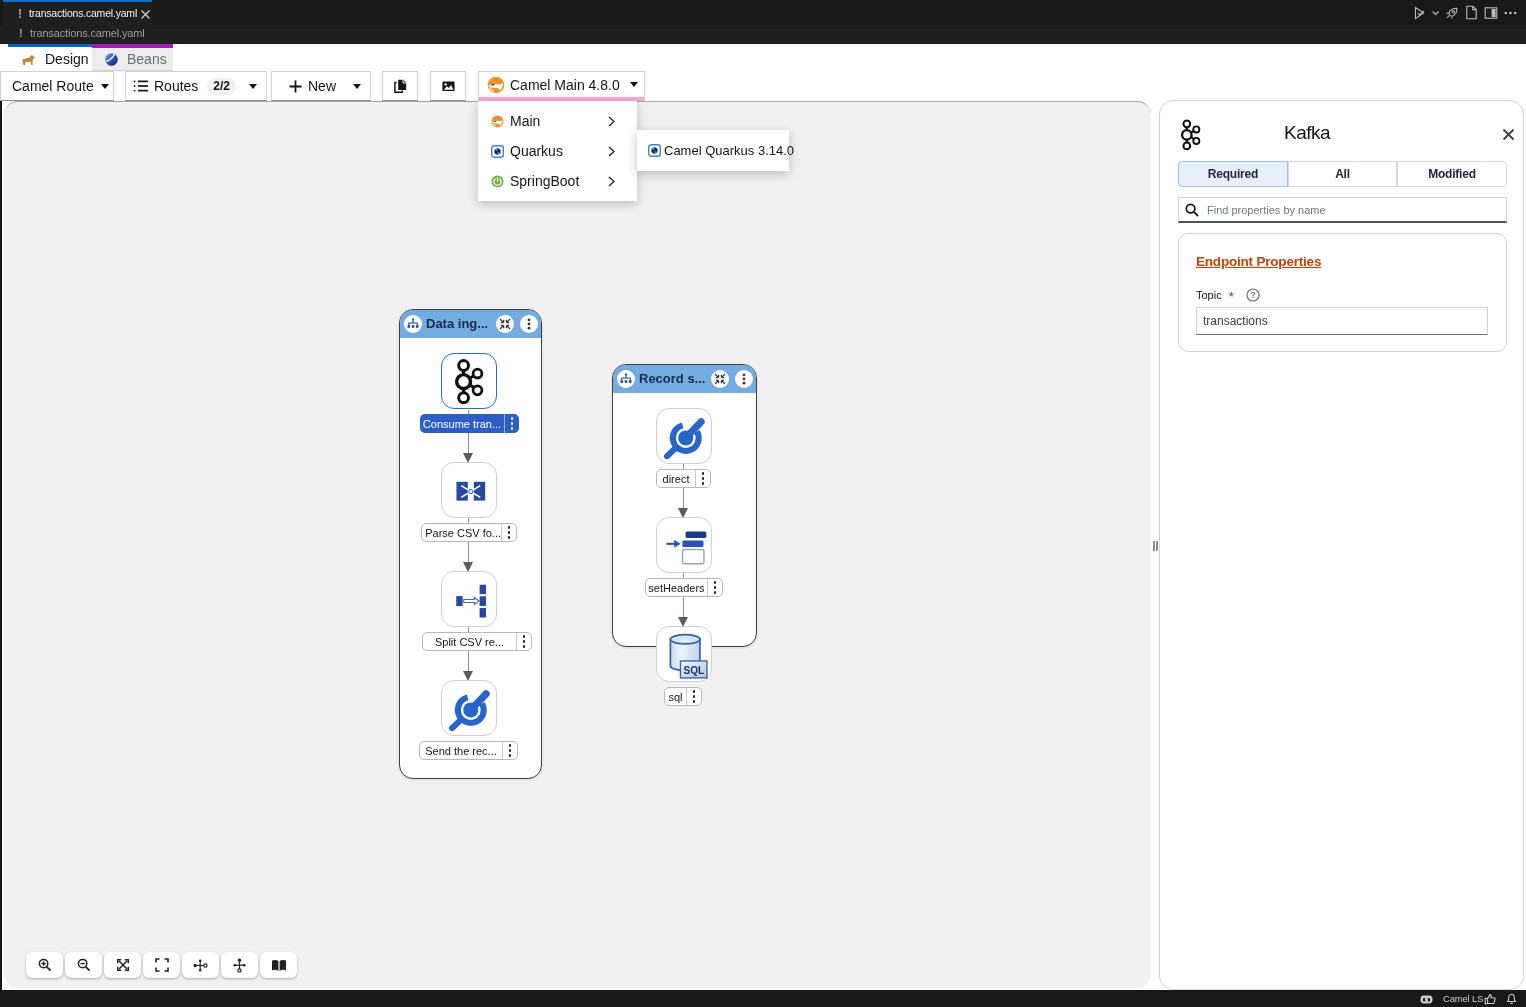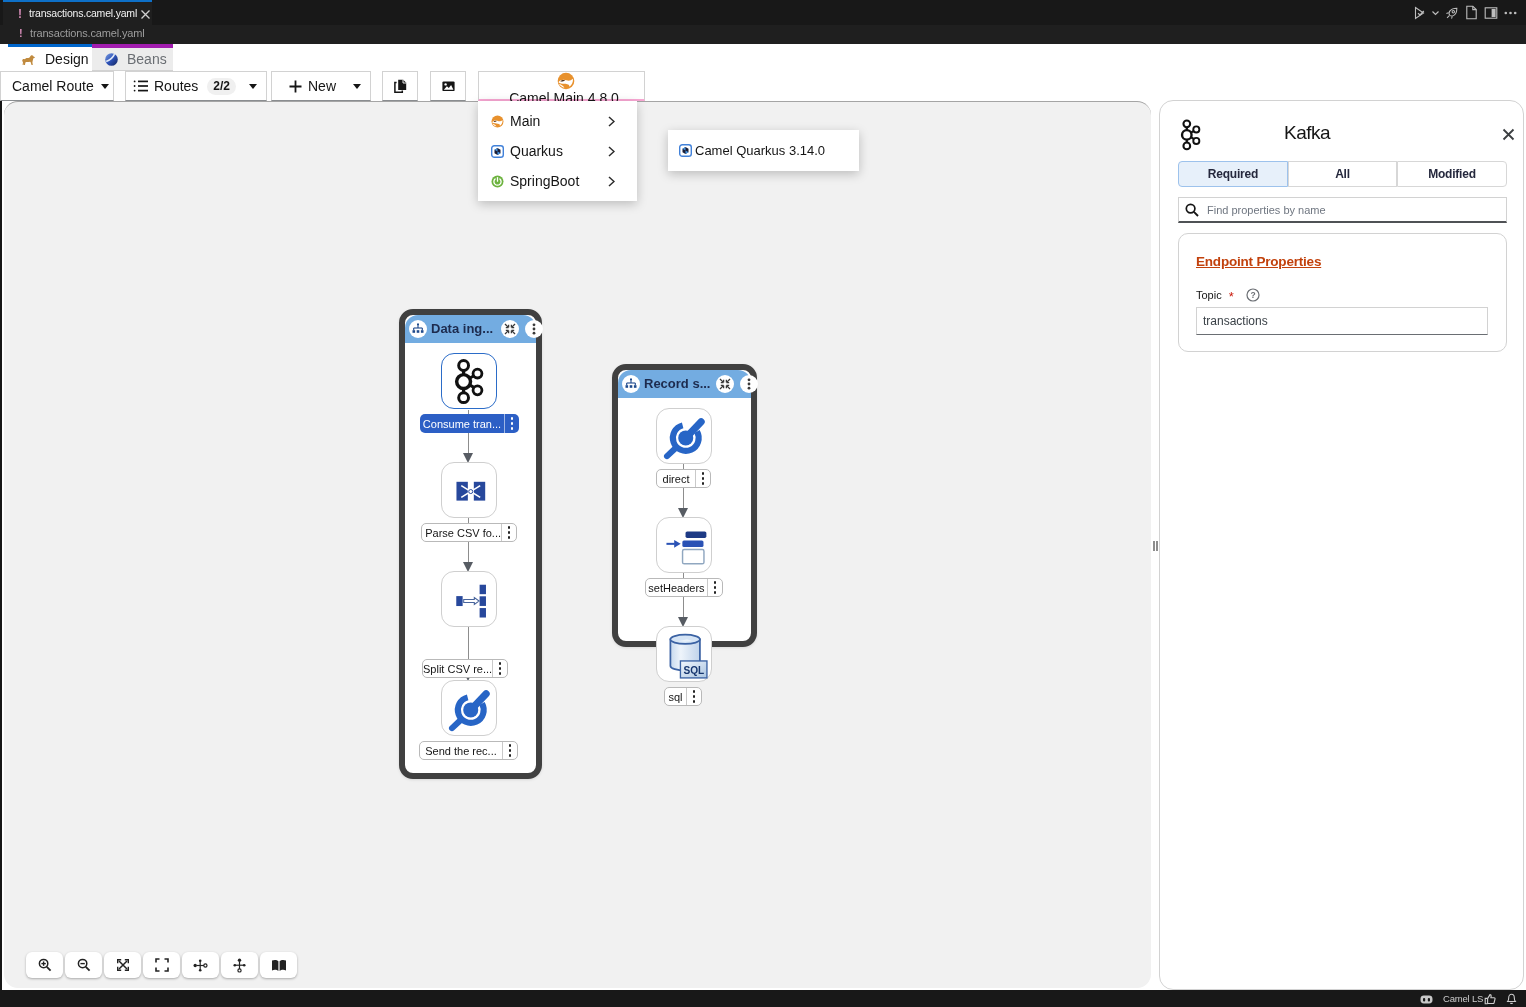--- a/index.html
+++ b/index.html
@@ -22,21 +22,21 @@
     font-size:14px; color:#151515; background:#fff; }
   .chev { width:0; height:0; border-left:4.5px solid transparent; border-right:4.5px solid transparent;
     border-top:5.5px solid #151515; display:inline-block; }
   .badge { background:#f0f0f0; border-radius:9px; font-size:12px; font-weight:bold;
     padding:1.5px 6px; color:#151515; }
   .menu { position:absolute; background:#fff; box-shadow:0 3px 10px rgba(0,0,0,0.22); z-index:60; }
   .mitem { display:flex; align-items:center; height:30px; font-size:14px; color:#151515; position:relative;}
   #blackstrip { left:0; top:101px; width:2px; height:889px; background:#161616; }
   #canvas { left:4px; top:101px; width:1147px; height:887px; background:#f1f1f1;
     border-radius:14px; border-top:1px solid #a5a5a5; z-index:1;}
-  .rgroup { position:absolute; background:#fff; border:6px solid #404040; border-radius:14px;
+  .rgroup { position:absolute; background:#fff; border:1px solid #404040; border-radius:14px;
     box-shadow:0 1px 3px rgba(0,0,0,0.10); z-index:2;}
   .rghead { position:absolute; left:0; top:0; right:0; height:28px; background:#73ace1;
     border-radius:13px 13px 0 0; }
   .circ { border-radius:50%; background:#fff; position:absolute; display:flex; align-items:center; justify-content:center;}
   .rgtitle { position:absolute; font-weight:bold; font-size:13px; color:#1d2b4e; top:6px;}
   .node { position:absolute; width:56px; height:56px; background:#fff; border:1px solid #cfcfcf;
     border-radius:13px; display:flex; align-items:center; justify-content:center; z-index:3;}
   .node.sel { border:1.5px solid #2b6cc8; }
   .nlabel { position:absolute; height:19px; border-radius:5px; display:flex; align-items:center; font-size:11px; z-index:4;}
   .nlabel.white { background:#fff; border:1px solid #b9b9b9; color:#151515; }
@@ -156,21 +156,21 @@
 <path d="M2.6 3.4 H0.9 V13.2 H8.3 V11.4" fill="none" stroke="#151515" stroke-width="1.5"></path>
 </svg>
     </div>
 <div class="tgroup" style="left:430px; width:36px; justify-content:center;">
       <svg width="13" height="10.5" viewBox="0 0 13 10.5">
 <rect x="0.4" y="0.4" width="12.2" height="9.7" rx="1.2" fill="#151515"></rect>
 <circle cx="3.6" cy="3.4" r="1.2" fill="#fff"></circle>
 <path d="M1.8 8.7 L4.9 5.2 L6.8 7.1 L9.1 4.1 L11.4 8.7 Z" fill="#fff"></path>
 </svg>
     </div>
-<div class="tgroup" style="left:478px; width:167px; border-bottom:2px solid #f9a8d4;flex-direction:column;">
+<div class="tgroup" style="left:478px; width:167px; border-bottom:4px solid #f9a8d4;">
 <span style="margin-left:8px; display:flex;">
         <svg width="18" height="18" viewBox="0 0 18 18">
 <circle cx="9" cy="9" r="8.3" fill="#e8912d"></circle>
 <path d="M1.4 10.2 C3.6 7.6 6.6 7.2 9.4 8.3 C11.6 9.2 13.9 8.8 15.9 6.8 C16.4 9.8 14.9 13.0 12.3 14.8 C12.7 12.3 10.2 12.0 7.5 11.8 C4.9 11.6 2.7 11.4 1.4 10.2 Z" fill="#fff"></path>
 <path d="M2.0 11.8 C3.0 13.8 5.0 15.4 7.4 15.8 C6.6 14.2 4.4 12.6 2.0 11.8 Z" fill="#fff"></path>
 <path d="M3.3 9.4 C4.5 7.9 6.6 7.6 8.2 8.2 C6.8 9.3 4.8 9.8 3.3 9.4 Z" fill="#503018"></path>
 </svg>
       </span>
 <span style="margin-left:5px;">Camel Main 4.8.0</span>
 <span class="chev" style="margin-left:10px;"></span>
@@ -218,21 +218,21 @@
 </svg>
       </span>
       <span style="margin-left:6px;">SpringBoot</span>
       <span class="abs" style="right:22px; display:flex;">
         <svg width="7" height="11" viewBox="0 0 7 11" fill="none">
           <path d="M1 1 L6 5.5 L1 10" stroke="#2b2b2b" stroke-width="1.5"></path>
         </svg>
       </span>
     </div>
 </div>
-<div class="menu" style="left:637px; top:130px; width:191px; height:41px;margin-left:31px;">
+<div class="menu" style="left:637px; top:130px; width:152px; height:41px;">
 <div class="mitem" style="height:41px;">
       <span style="margin-left:11px; display:flex;">
         <svg width="13" height="13" viewBox="0 0 13 13">
 <rect x="0.7" y="0.7" width="11.6" height="11.6" rx="2.6" fill="none" stroke="#4181d9" stroke-width="1.4"></rect>
 <path d="M6.5 3 L9.5 4.8 V8.2 L6.5 10 L3.5 8.2 V4.8 Z" fill="#1a1e36"></path>
 <path d="M6.5 3 V6.5 L3.5 4.8 Z" fill="#4493e0"></path>
 <path d="M6.5 6.5 L9.5 8.2 L6.5 10 Z" fill="#4493e0"></path>
 </svg>
       </span>
       <span style="margin-left:3px; font-size:13px;">Camel Quarkus 3.14.0</span>
@@ -401,21 +401,21 @@
   </div>
 <div class="nlabel white" style="left:421px; top:523px; width:96px;">
     <span style="flex:1; text-align:right; overflow:hidden;">Parse CSV fo...</span>
     <span class="lsep" style="background:#c9c9c9;"></span>
     <span class="kdots">
       <i style="background:#222"></i>
       <i style="background:#222"></i>
       <i style="background:#222"></i>
     </span>
   </div>
-<div class="nlabel white" style="left:422px; top:632px; width:86px;margin-top:27px;">
+<div class="nlabel white" style="left:422px; top:632px; width:110px;">
     <span style="flex:1; text-align:center; overflow:hidden;">Split CSV re...</span>
     <span class="lsep" style="background:#c9c9c9;"></span>
     <span class="kdots">
       <i style="background:#222"></i>
       <i style="background:#222"></i>
       <i style="background:#222"></i>
     </span>
   </div>
 <div class="nlabel white" style="left:419px; top:741px; width:99px;">
     <span style="flex:1; text-align:center; overflow:hidden;">Send the rec...</span>

